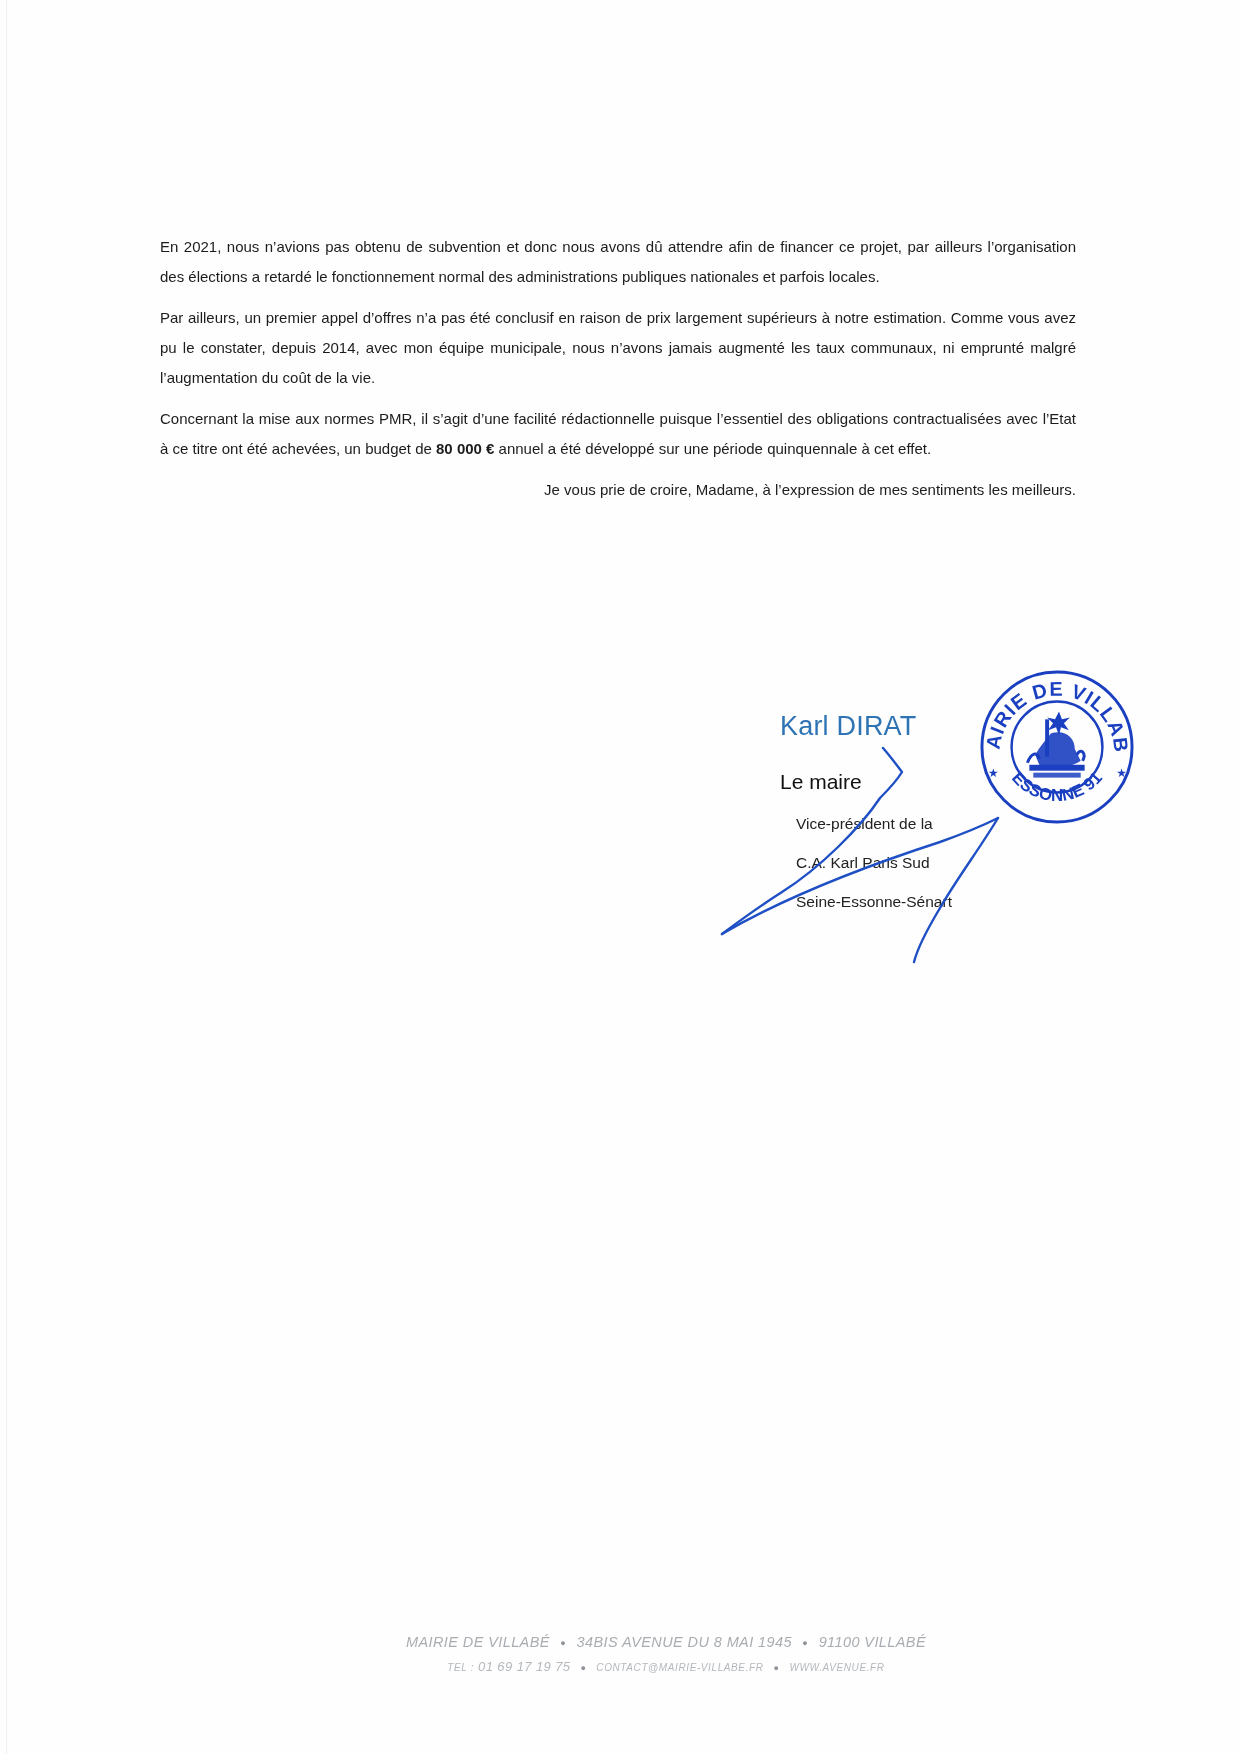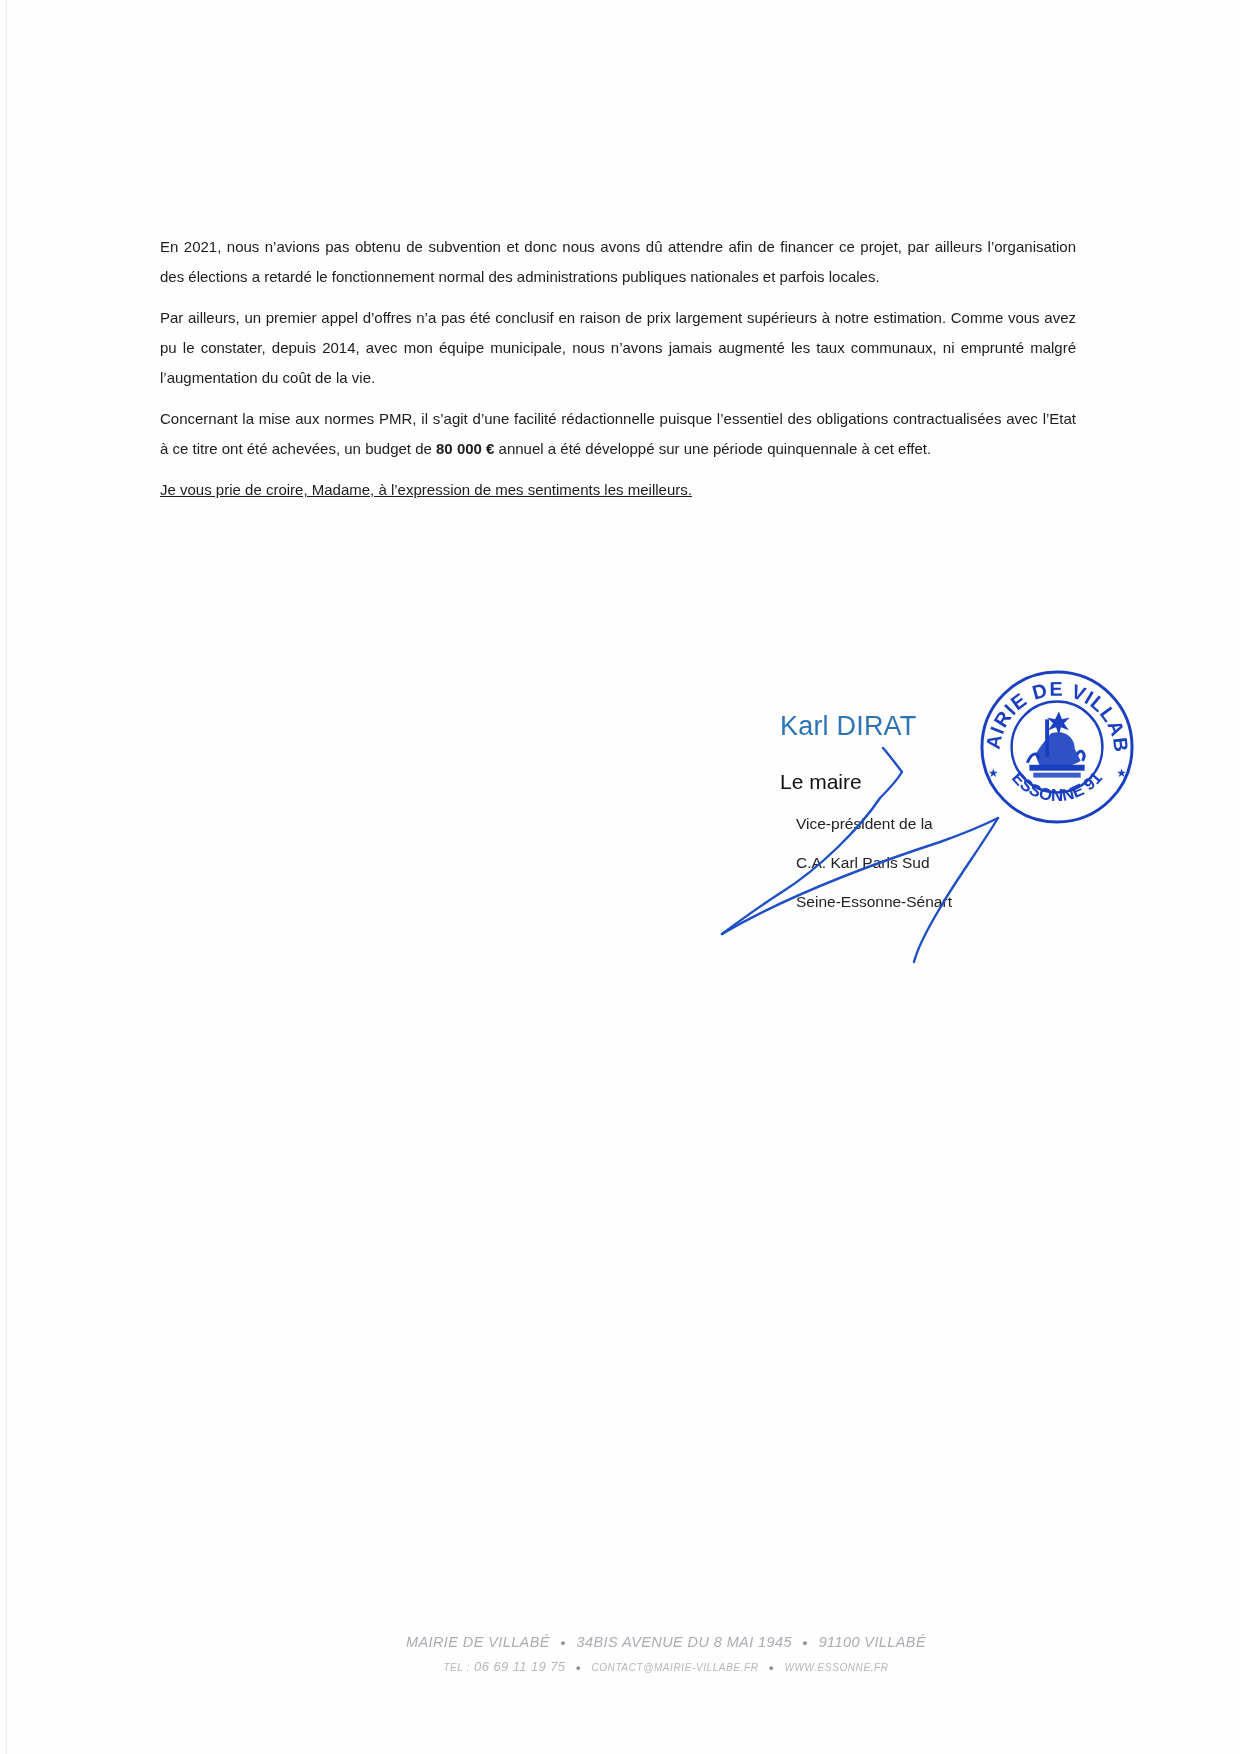--- a/index.html
+++ b/index.html
@@ -34,22 +34,21 @@
       width: 916px;
       font-size: 15px;
       line-height: 30px;
       color: #1c1c1c;
     }
     .body-text p {
       margin: 0 0 11px 0;
       text-align: justify;
     }
     .body-text p.closing {
-      text-align: left;
-      text-decoration: underline;
+      text-align: right;
     }
     .body-text b {
       font-weight: bold;
       margin-top: 44px;
     }
     .signature-block {
       position: absolute;
       left: 780px;
       top: 698px;
       width: 300px;
@@ -180,19 +179,19 @@
 
   <div class="footer footer-line-1">
     <span>MAIRIE DE VILLABÉ</span>
     <span class="sep">●</span>
     <span>34BIS AVENUE DU 8 MAI 1945</span>
     <span class="sep">●</span>
     <span>91100 VILLABÉ</span>
   </div>
   <div class="footer footer-line-2">
     <span class="small-caps">TEL :</span>
-    <span>06 69 11 19 75</span>
+    <span>01 69 17 19 75</span>
     <span class="sep">●</span>
     <span class="small-caps">CONTACT@MAIRIE-VILLABE.FR</span>
     <span class="sep">●</span>
-    <span class="small-caps">WWW.ESSONNE.FR</span>
+    <span class="small-caps">WWW.AVENUE.FR</span>
   </div>
 </div>
 
 </body></html>

